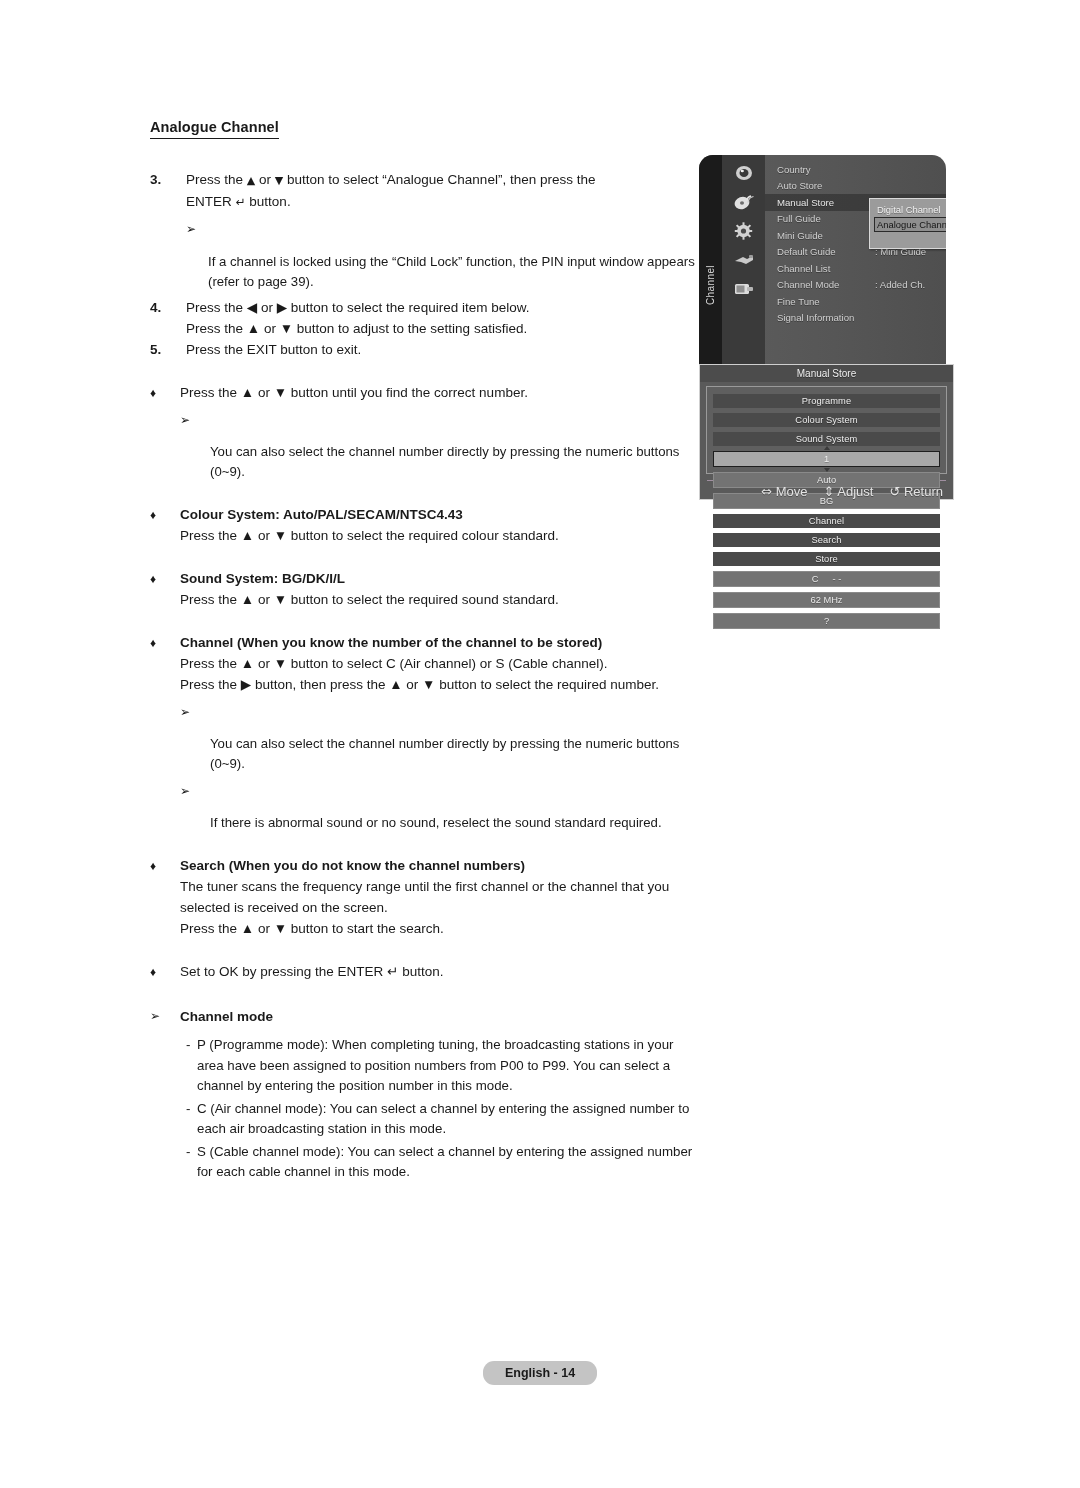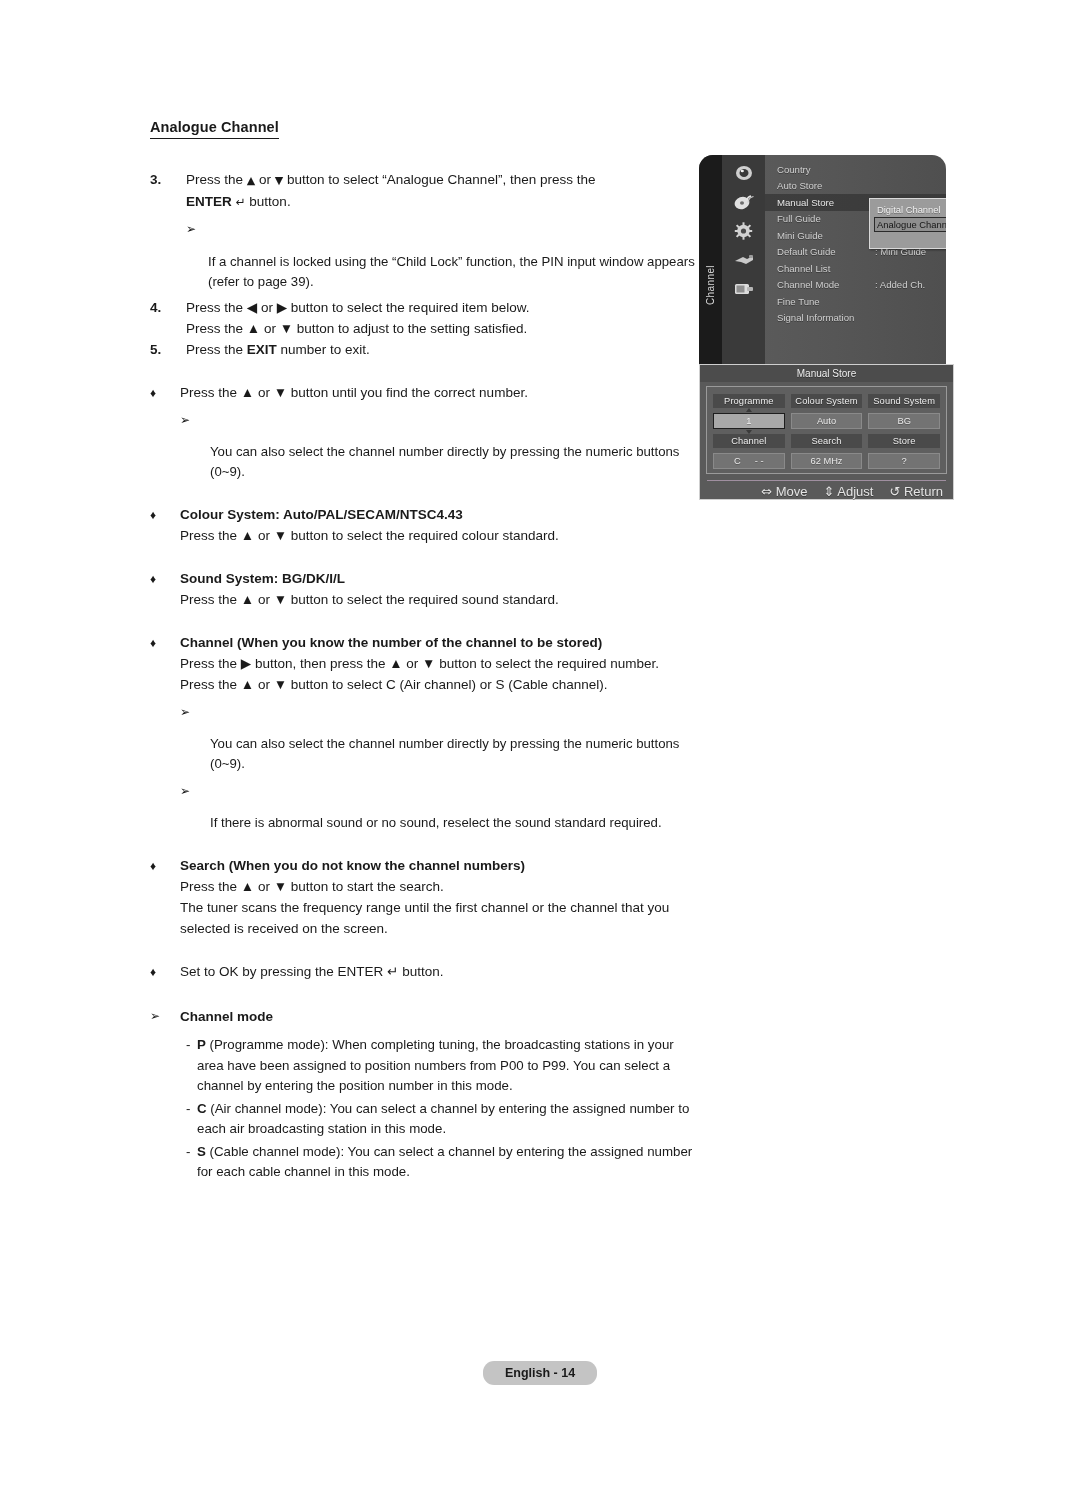--- a/index.html
+++ b/index.html
@@ -44,21 +44,21 @@
 
   .arrowblock { display:flex; margin-top:23px; font-size:13.5px; line-height:21px; }
   .arrowblock .mk { width:30px; flex:0 0 30px; font-size:12px; }
   .arrowblock .hd { font-weight:bold; }
 
   .dashlist { margin:8px 0 0 36px; }
   .dashitem { display:flex; font-size:13.3px; line-height:20.5px; margin-bottom:2px; }
   .dashitem .mk { width:11px; flex:0 0 11px; }
   .dashitem .body { flex:1 1 auto; }
 
-  b, strong { font-weight:bold; }
+  b, strong { font-weight:normal; }
   .ent { font-family:"DejaVu Sans", sans-serif; font-size:12px; }
   .arrw { font-family:"DejaVu Sans", sans-serif; font-size:11px; }
 
   
   .osd {
     position:absolute; left:699px; top:155px; width:247px; height:260px;
     border-radius:14px; overflow:hidden;
     background:linear-gradient(to right,#5d5d5d 0%,#565656 55%,#4f4f4f 100%);
     font-family:"Liberation Sans", sans-serif;
   }
@@ -115,21 +115,21 @@
   .ms-title{
     height:17px; line-height:17px; text-align:center;
     font-size:10px; color:#eee; background:#4c4c4c;
     text-shadow:0 1px 0 rgba(0,0,0,.4);
   }
   .ms-inner{
     margin:4px 6px 0 6px; border:1px solid #9a9a9a;
     background:#5f5f5f; padding:7px 6px 5px 6px;
     height:88px;
   }
-  .ms-grid{ display:grid; grid-template-columns:1fr 1fr 1fr; gap:5px 6px; }
+  .ms-grid{ display:grid; grid-template-columns:1fr; gap:5px 6px; }
   .ms-hdr{
     background:#4a4a4a; color:#ededed; font-size:9.3px;
     text-align:center; padding:2px 0; letter-spacing:.1px;
     text-shadow:0 1px 0 rgba(0,0,0,.4);
   }
   .ms-cell{
     background:#737373; color:#e9e9e9; font-size:9.3px;
     text-align:center; padding:2px 0; border:1px solid #8a8a8a;
     text-shadow:0 1px 0 rgba(0,0,0,.25);
   }
@@ -191,21 +191,21 @@
       <div class="num">4.</div>
       <div class="body">
         <span>Press the ◀ or ▶ button to select the required item below.</span><br>
         <span>Press the ▲ or ▼ button to adjust to the setting satisfied.</span>
       </div>
     </div>
 
     <div class="step">
       <div class="num">5.</div>
       <div class="body">
-        <span>Press the </span><b>EXIT</b><span> number to exit.</span>
+        <span>Press the </span><b>EXIT</b><span> button to exit.</span>
       </div>
     </div>
 
     <div class="dia">
       <div class="mk">♦</div>
       <div class="body">
         <p>Press the ▲ or ▼ button until you find the correct number.</p>
         <div class="sub" style="margin-left:0">
           <div class="mk">➢</div>
           <div class="body">You can also select the channel number directly by pressing the numeric buttons (0~9).</div>
@@ -226,39 +226,39 @@
       <div class="body">
         <p class="hd">Sound System: BG/DK/I/L</p>
         <p>Press the ▲ or ▼ button to select the required sound standard.</p>
       </div>
     </div>
 
     <div class="dia">
       <div class="mk">♦</div>
       <div class="body">
         <p class="hd">Channel (When you know the number of the channel to be stored)</p>
+        <p>Press the ▲ or ▼ button to select C (Air channel) or S (Cable channel).</p>
         <p>Press the ▶ button, then press the ▲ or ▼ button to select the required number.</p>
-        <p>Press the ▲ or ▼ button to select C (Air channel) or S (Cable channel).</p>
         <div class="sub" style="margin-left:0">
           <div class="mk">➢</div>
           <div class="body">You can also select the channel number directly by pressing the numeric buttons (0~9).</div>
         </div>
         <div class="sub" style="margin-left:0">
           <div class="mk">➢</div>
           <div class="body">If there is abnormal sound or no sound, reselect the sound standard required.</div>
         </div>
       </div>
     </div>
 
     <div class="dia">
       <div class="mk">♦</div>
       <div class="body">
         <p class="hd">Search (When you do not know the channel numbers)</p>
+        <p>The tuner scans the frequency range until the first channel or the channel that you selected is received on the screen.</p>
         <p>Press the ▲ or ▼ button to start the search.</p>
-        <p>The tuner scans the frequency range until the first channel or the channel that you selected is received on the screen.</p>
       </div>
     </div>
 
     <div class="dia">
       <div class="mk">♦</div>
       <div class="body">
         <p>Set to OK by pressing the ENTER ↵ button.</p>
       </div>
     </div>
 

